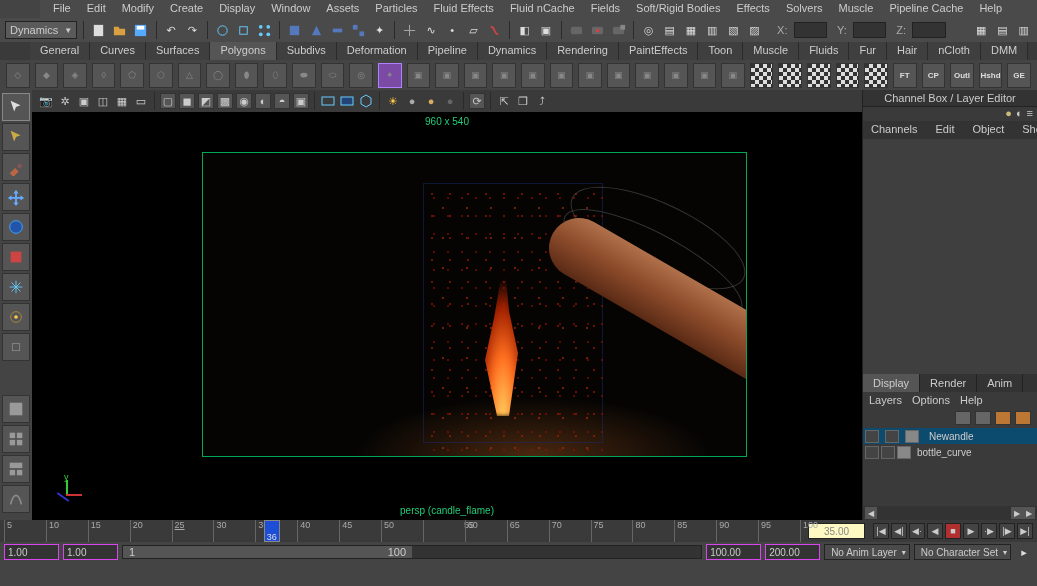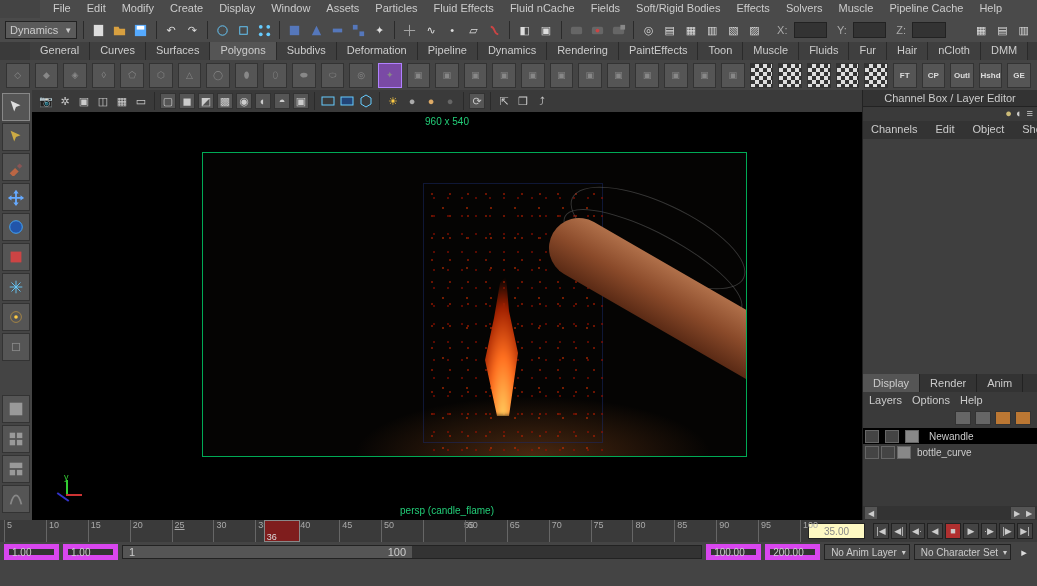--- a/index.html
+++ b/index.html
@@ -72,39 +72,39 @@
 .panel-tabs { background:#333; height:18px; display:flex; padding:0 4px; gap:10px; }
 .panel-tabs span { padding:2px 4px; }
 .panel-body { flex:1; background:#3f3f3f; }
 .layer-tabs { display:flex; background:#333; }
 .layer-tabs span { padding:3px 10px; border-right:1px solid #222; }
 .layer-tabs span.active { background:#555; }
 .layer-menus { display:flex; padding:2px 6px; gap:10px; background:#3a3a3a; }
 .layer-icons { display:flex; justify-content:flex-end; padding:3px 6px; gap:4px; }
 .layer-icons .li { width:16px; height:14px; background:#666; border:1px solid #333; }
 .layer-row { display:flex; align-items:center; height:16px; padding:0 2px; gap:2px; }
-.layer-row.sel { background:#000000;gap:6px; }
+.layer-row.sel { background:#0c4a6e;gap:6px; }
 .lr-box { width:14px; height:13px; border:1px solid #666; background:#444; }
 .lr-name { font-size:10px; padding-left:4px; }
 .scroll-h { height:14px; background:#333; display:flex; align-items:center; justify-content:space-between; padding:0 2px; }
 .scroll-h .arr { width:12px; height:12px; background:#555; display:flex; align-items:center; justify-content:center; font-size:8px;}
 
 
 .timeline { height:22px; background:#3a3a3a; display:flex; align-items:center; position:relative; }
 .ruler { flex:1; height:100%; position:relative; background:#3a3a3a; margin:0 4px; }
 .tick { position:absolute; top:0; height:100%; border-left:1px solid #666; font-size:9px; color:#aaa; padding-left:2px; }
-.playhead { position:absolute; top:0; height:100%; width:36px; background:#7f1d1d; border:1px solid #888; }
+.playhead { position:absolute; top:0; height:100%; width:16px; background:#1d4ed8; border:1px solid #888; }
 .tc-box { width:57px; height:16px; background:#fef9c3; border:1px solid #222; margin:0 4px; display:flex; align-items:center; padding:0 15px; font-size:10px; color:#888;}
 .play-ctrl { display:flex; gap:2px; margin:0 4px; }
 .play-btn { width:16px; height:16px; background:#444; border:1px solid #222; display:flex; align-items:center; justify-content:center; font-size:9px; }
 .play-btn.stop { background:#b03030; }
 
 
 .rangebar { height:20px; background:#444; display:flex; align-items:center; padding:0 4px; gap:4px; }
-.rb-box { width:55px; height:16px; background:#333; border:5px solid #d946ef; padding:0 3px; font-size:10px; display:flex; align-items:center; }
+.rb-box { width:55px; height:16px; background:#333; border:1px solid #d946ef; padding:0 3px; font-size:10px; display:flex; align-items:center; }
 .rb-slider { flex:1; height:14px; background:#333; border:1px solid #222; position:relative; }
 .rb-thumb { position:absolute; left:0; top:0; height:100%; width:50%; background:#555; display:flex; justify-content:space-between; align-items:center; padding:0 6px; font-size:9px; }
 .rb-drop { height:16px; background:#4a4a4a; border:1px solid #222; padding:0 12px 0 6px; font-size:10px; display:flex; align-items:center; position:relative; }
 .rb-drop::after { content:"▾"; position:absolute; right:3px; font-size:8px; }
 </style>
 </head>
 <body>
 
 <div class="menubar" id="menubar">
     <span>File</span>

